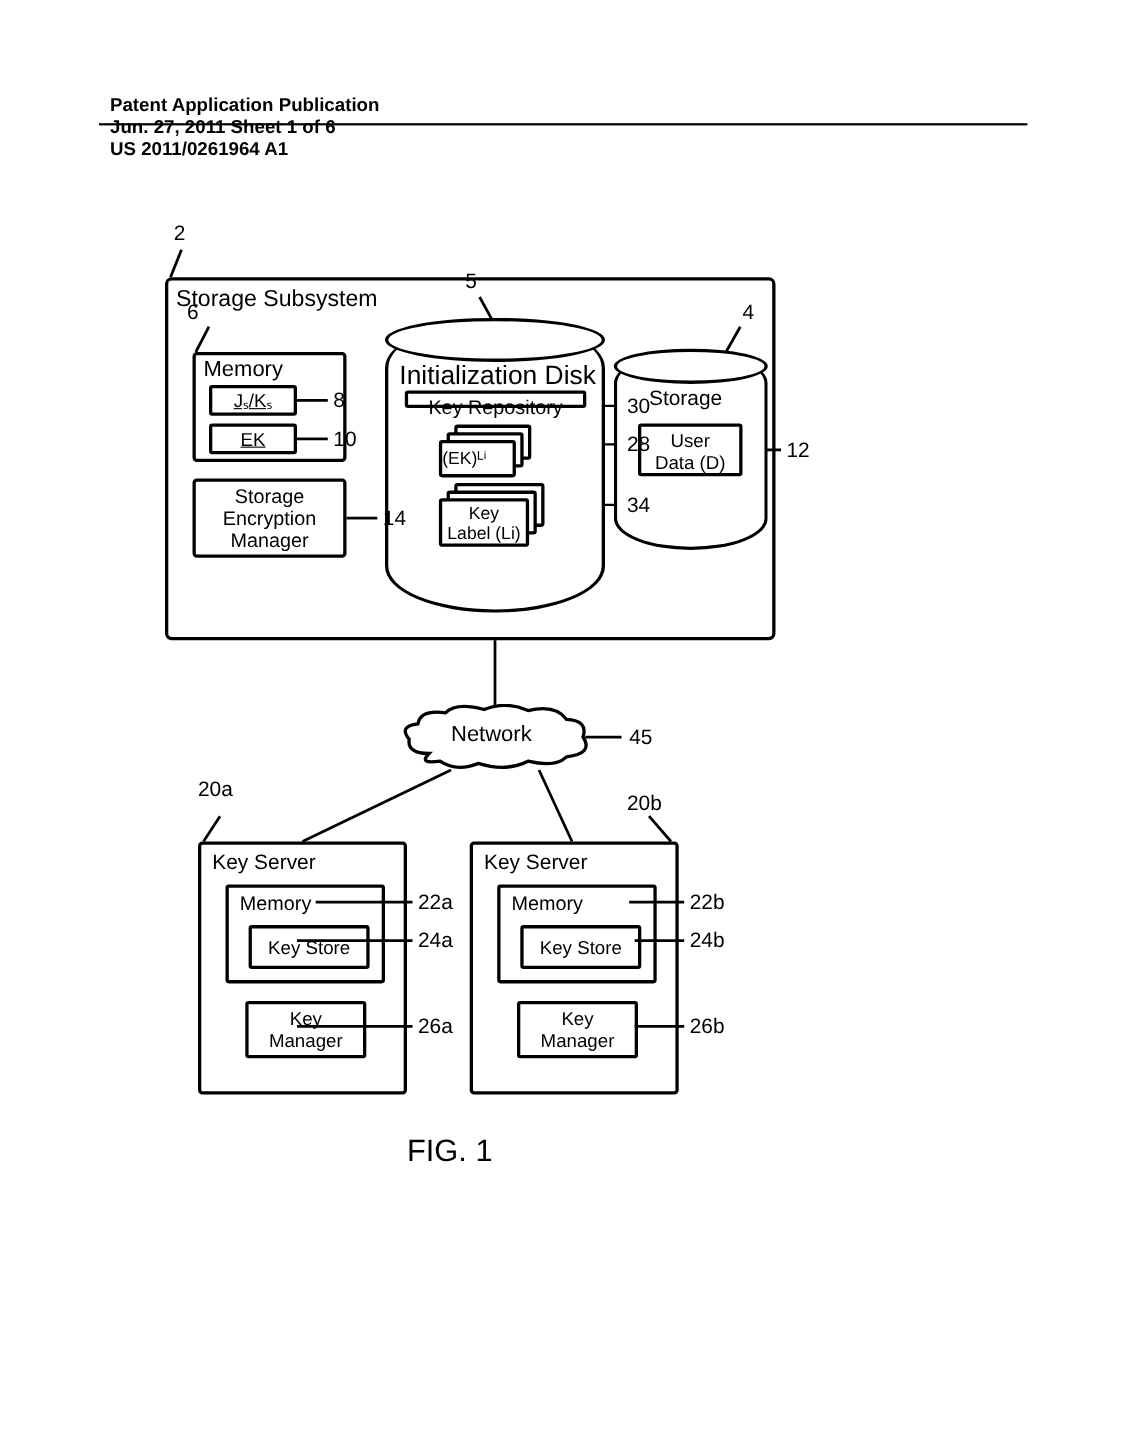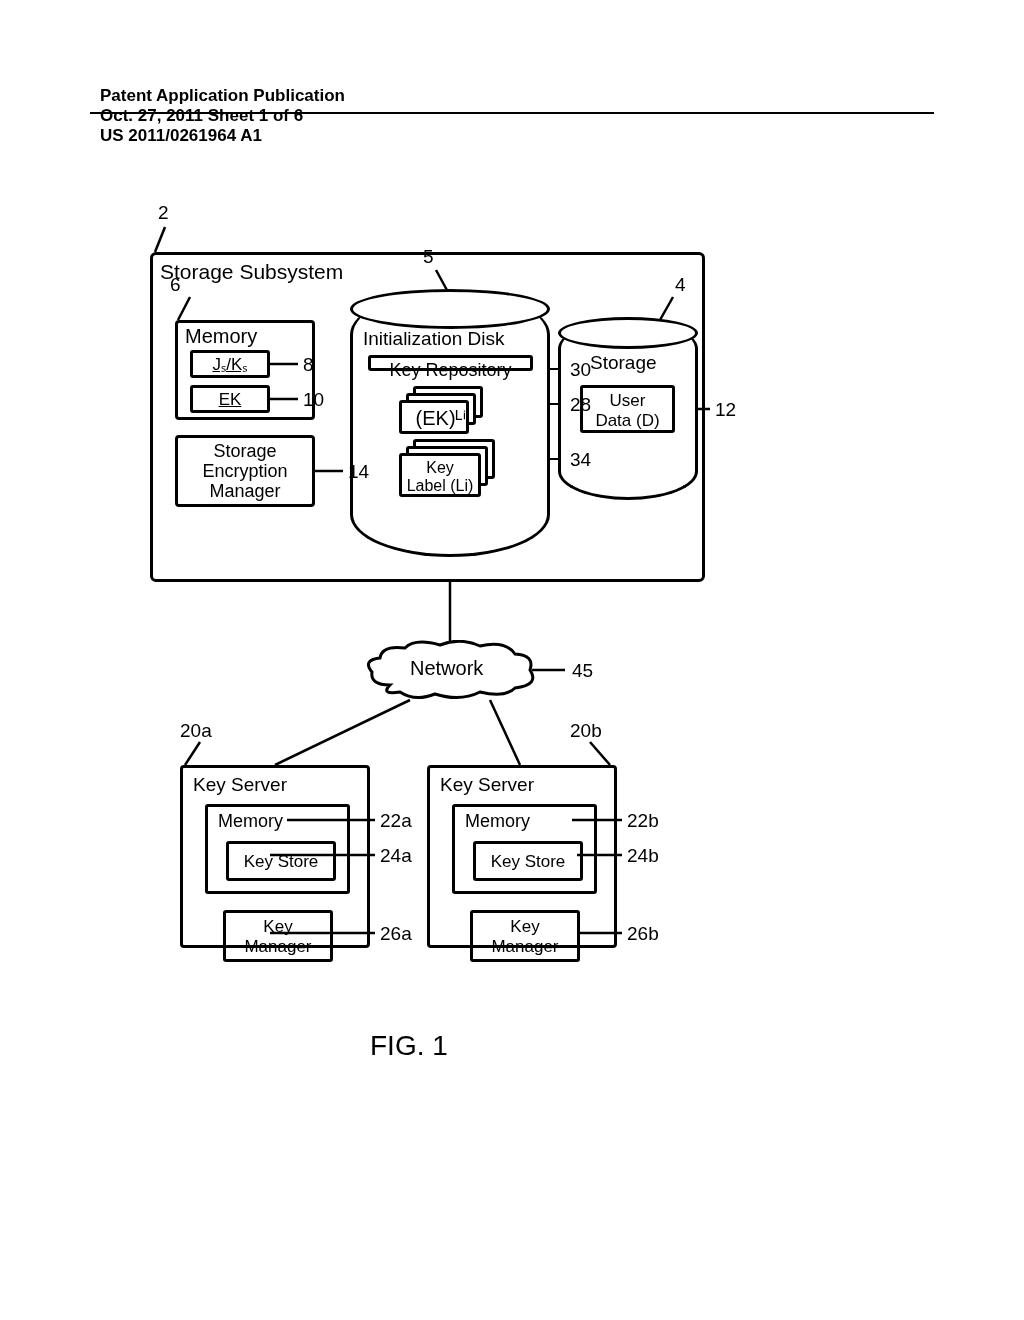--- a/index.html
+++ b/index.html
@@ -104,21 +104,21 @@
     border-radius: 50%;
     background: #fff;
   }
   .init-disk {
     left: 230px; top: 102px;
     width: 200px; height: 265px;
     border-top: none;
   }
   .init-disk::before { height: 34px; }
   .init-title {
-    left: 243px; top: 138px; font-size: 19px;
+    left: 243px; top: 138px; font-size: 24px;
   }
   .key-repo {
     left: 248px; top: 165px;
     width: 165px; height: 16px;
     border: 3px solid #000;
     text-align: center;
     line-height: 24px;
     font-size: 18px;
     border-radius: 3px;
   }
@@ -126,21 +126,21 @@
     left: 293px; top: 196px; width: 70px; height: 32px;
     border: 3px solid #000; background: #fff; border-radius: 3px;
   }
   .stack1-b {
     left: 286px; top: 203px; width: 70px; height: 32px;
     border: 3px solid #000; background: #fff; border-radius: 3px;
   }
   .stack1-c {
     left: 279px; top: 210px; width: 70px; height: 34px;
     border: 3px solid #000; background: #fff;
-    text-align: right; font-size: 20px; line-height: 30px;
+    text-align: left; font-size: 16px; line-height: 30px;
     border-radius: 3px;
   }
   .stack2-a {
     left: 293px; top: 249px; width: 82px; height: 40px;
     border: 3px solid #000; background: #fff; border-radius: 3px;
   }
   .stack2-b {
     left: 286px; top: 256px; width: 82px; height: 40px;
     border: 3px solid #000; background: #fff; border-radius: 3px;
   }
@@ -177,21 +177,21 @@
     position: absolute;
     left: -10px; top: 0;
     width: 180px; height: 60px;
   }
   .network-text {
     left: 290px; top: 467px; font-size: 20px;
   }
   
   
   .kserver {
-    width: 190px; height: 183px;
+    width: 190px; height: 230px;
     border: 3px solid #000;
     border-radius: 4px;
   }
   .ks-a { left: 60px; top: 575px; }
   .ks-b { left: 307px; top: 575px; }
   .ks-title {
     position: absolute;
     left: 10px; top: 6px; font-size: 19px;
   }
   .ks-mem {
@@ -231,21 +231,21 @@
     left: 0; top: 0;
     width: 784px; height: 930px;
     pointer-events: none;
   }
 </style>
 </head>
 <body>
 
 <div class="page-header">
   <span>Patent Application Publication</span>
-  <span>Oct. 27, 2011  Sheet 1 of 6</span>
+  <span>Jun. 27, 2011  Sheet 1 of 6</span>
   <span>US 2011/0261964 A1</span>
 </div>
 <div class="hr"></div>
 
 <div class="canvas">
 
   <svg class="overlay" viewBox="0 0 784 930">
     <g stroke="#000" stroke-width="2.5" fill="none">
 
       <line x1="45" y1="37" x2="35" y2="62"></line>
@@ -355,21 +355,21 @@
   <div class="leadtext" style="left:303px; top:56px">5</div>
   <div class="leadtext" style="left:555px; top:84px">4</div>
   <div class="leadtext" style="left:183px; top:164px">8</div>
   <div class="leadtext" style="left:183px; top:199px">10</div>
   <div class="leadtext" style="left:228px; top:271px">14</div>
   <div class="leadtext" style="left:450px; top:169px">30</div>
   <div class="leadtext" style="left:450px; top:204px">28</div>
   <div class="leadtext" style="left:450px; top:259px">34</div>
   <div class="leadtext" style="left:595px; top:209px">12</div>
   <div class="leadtext" style="left:452px; top:470px">45</div>
-  <div class="leadtext" style="left:60px; top:530px">20a</div>
+  <div class="leadtext" style="left:60px; top:518px">20a</div>
   <div class="leadtext" style="left:450px; top:530px">20b</div>
   <div class="leadtext" style="left:260px; top:620px">22a</div>
   <div class="leadtext" style="left:260px; top:655px">24a</div>
   <div class="leadtext" style="left:260px; top:733px">26a</div>
   <div class="leadtext" style="left:507px; top:620px">22b</div>
   <div class="leadtext" style="left:507px; top:655px">24b</div>
   <div class="leadtext" style="left:507px; top:733px">26b</div>
 
   <div class="abs fig-label">FIG. 1</div>
 </div>

